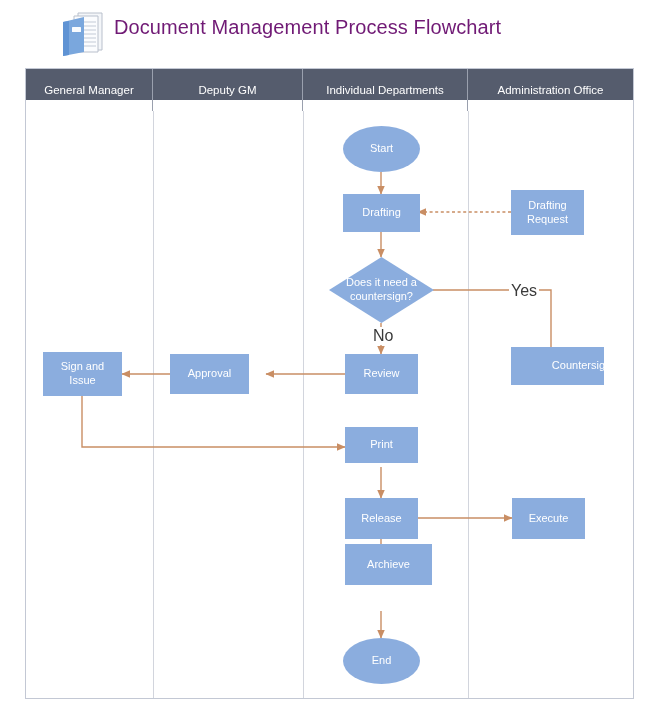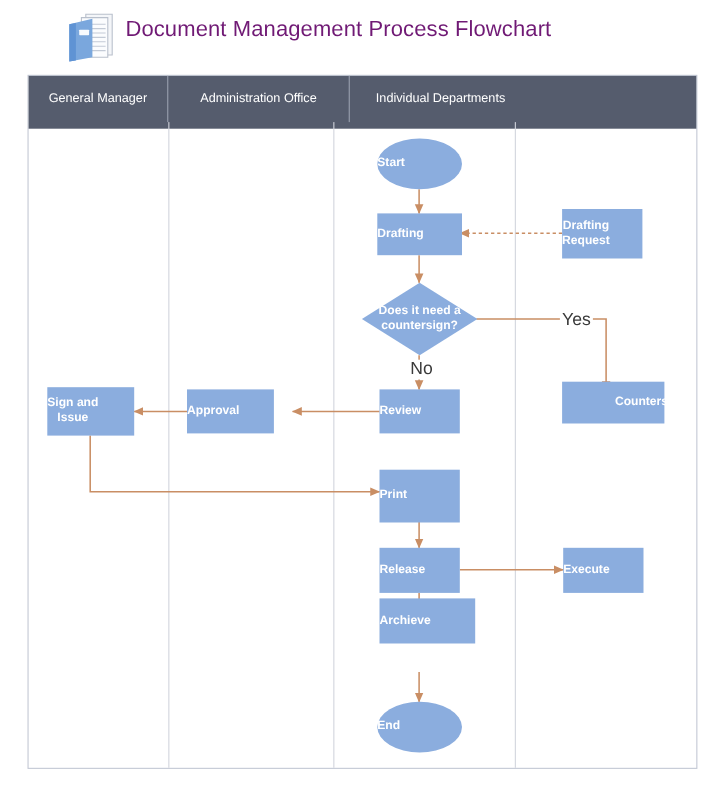--- a/index.html
+++ b/index.html
@@ -49,21 +49,21 @@
     height: 631px;
     box-sizing: border-box;
     border: 1px solid #c3c8d4;
     background: #ffffff;
   }
   #lane-header {
     position: absolute;
     left: 0;
     top: 0;
     width: 100%;
-    height: 48px;
+    height: 31px;
     display: flex;
     background: #555c6d;
   }
   .lane-head-cell {
     height: 42px;
     display: flex;
     align-items: center;
     justify-content: center;
     color: #ffffff;
     font-size: 11.5px;
@@ -92,25 +92,24 @@
   }
   #canvas * { pointer-events: auto; }
 
   .node {
     position: absolute;
     background: #8badde;
     color: #ffffff;
     font-size: 11px;
     display: flex;
     align-items: center;
-    justify-content: flex-start;
+    justify-content: center;
     text-align: center;
     line-height: 1.25;
     box-sizing: border-box;
-    font-weight: bold;
   }
   .node.terminator {
     border-radius: 50%;
   }
   .node.decision {
     background: transparent;
   }
   .diamond-shape {
     position: absolute;
     left: 0; top: 0;
@@ -159,22 +158,23 @@
     <rect x="14" y="17" width="9" height="5" rx="0.6" fill="#ffffff" opacity="0.95"></rect>
   </svg>
 
   <div id="page-title">Document Management Process Flowchart</div>
 </div>
 
 <div id="swimlane">
 
   <div id="lane-header">
     <div class="lane-head-cell" style="width:127px">General Manager</div>
+    <div class="lane-head-cell" style="width:150px">Deputy GM</div>
+    <div class="lane-head-cell" style="width:165px">Individual Departments</div>
     <div class="lane-head-cell" style="width:165px">Administration Office</div>
-    <div class="lane-head-cell" style="width:165px">Individual Departments</div>
   </div>
 
   <div class="lane-divider" style="left:127px"></div>
   <div class="lane-divider" style="left:277px"></div>
   <div class="lane-divider" style="left:442px"></div>
 </div>
 
 <svg id="canvas">
   <defs>
     <marker id="arrow" markerWidth="7" markerHeight="7" refX="6" refY="3.2" orient="auto">
@@ -243,21 +243,21 @@
   </div>
 
   <div class="node" style="left:170px; top:354px; width:79px; height:40px;">
     <span>Approval</span>
   </div>
 
   <div class="node" style="left:43px; top:352px; width:79px; height:44px;">
     <span>Sign and<br>Issue</span>
   </div>
 
-  <div class="node" style="left:345px; top:427px; width:73px; height:48px;">
+  <div class="node" style="left:345px; top:427px; width:73px; height:36px;">
     <span>Print</span>
   </div>
 
   <div class="node" style="left:345px; top:498px; width:73px; height:41px;">
     <span>Release</span>
   </div>
 
   <div class="node" style="left:512px; top:498px; width:73px; height:41px;">
     <span>Execute</span>
   </div>

